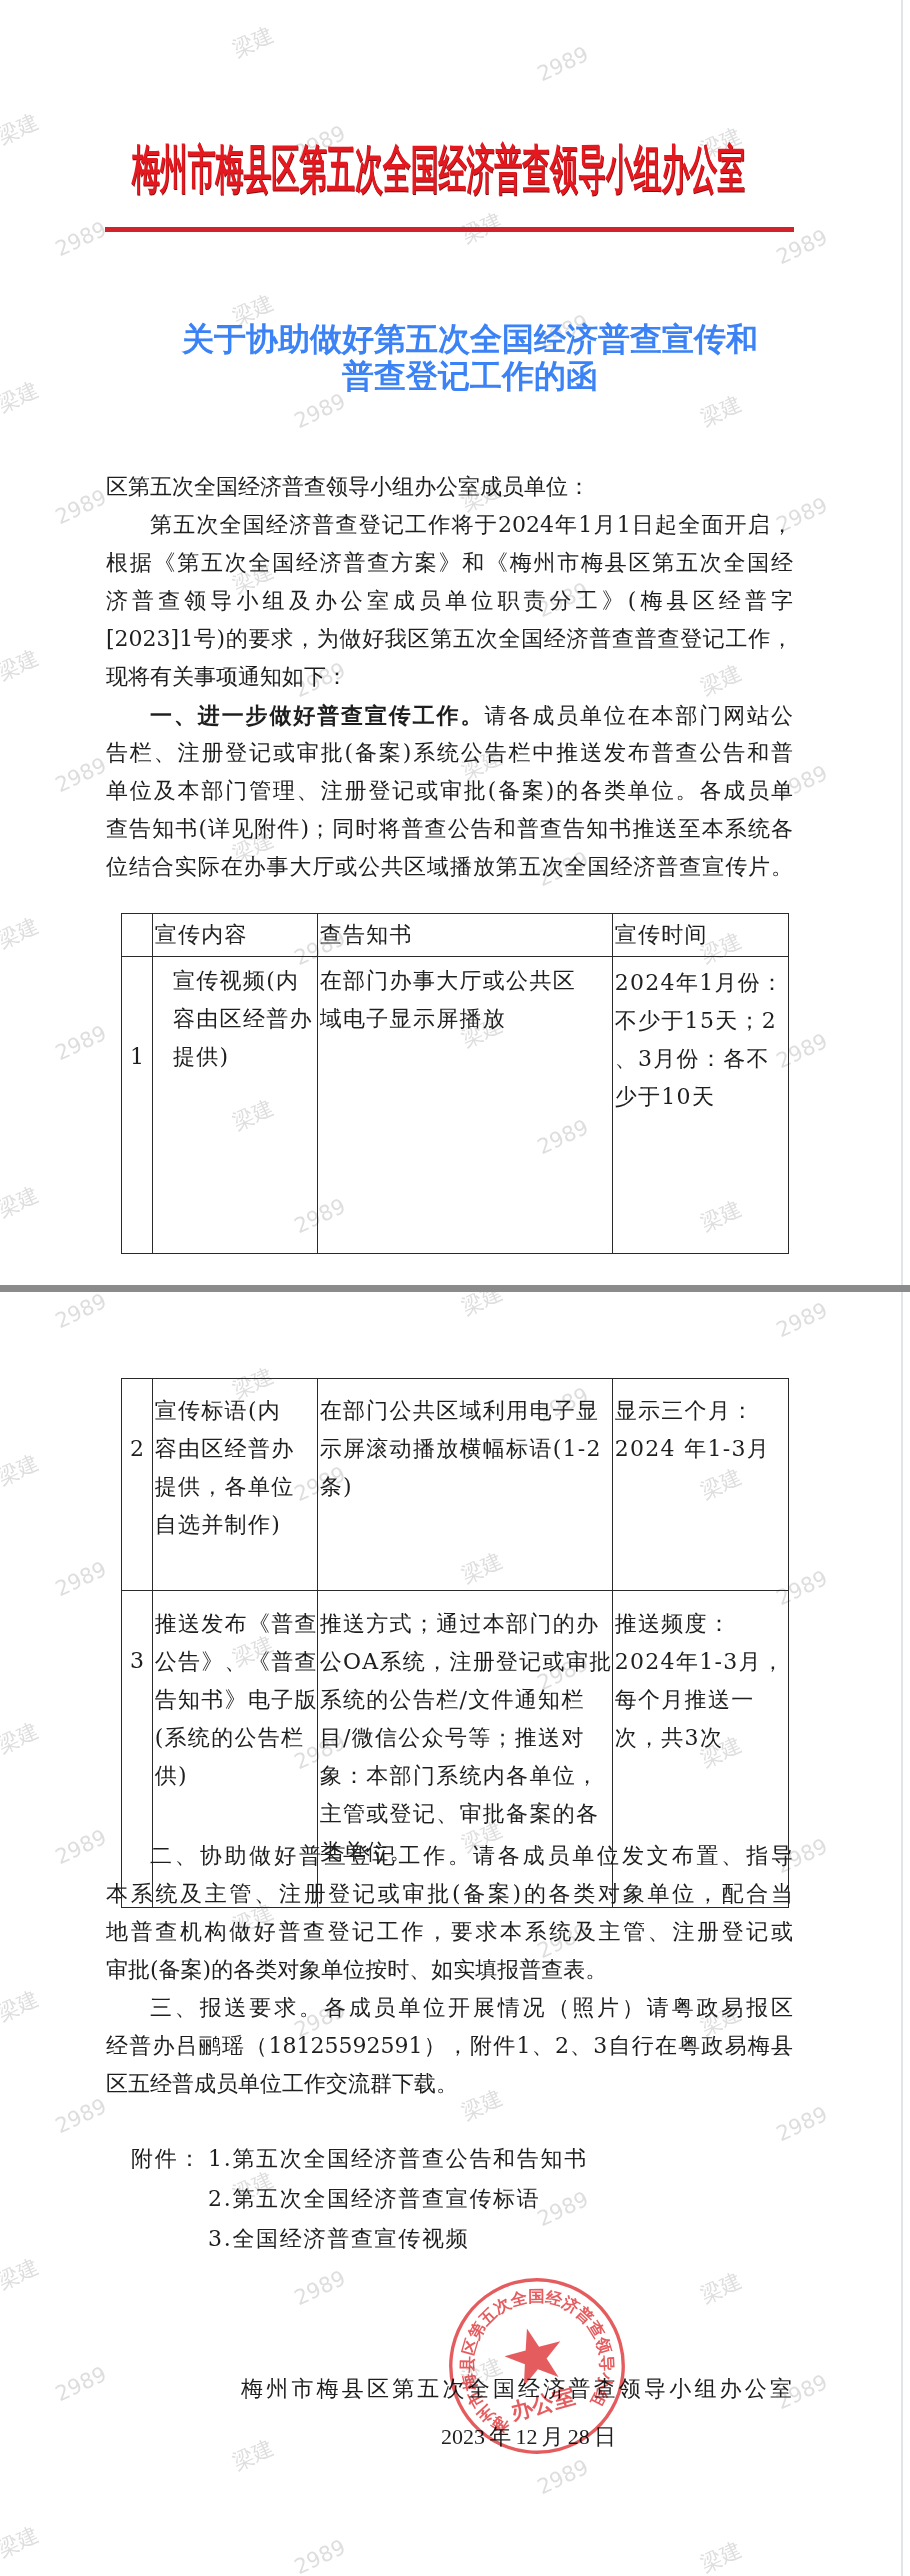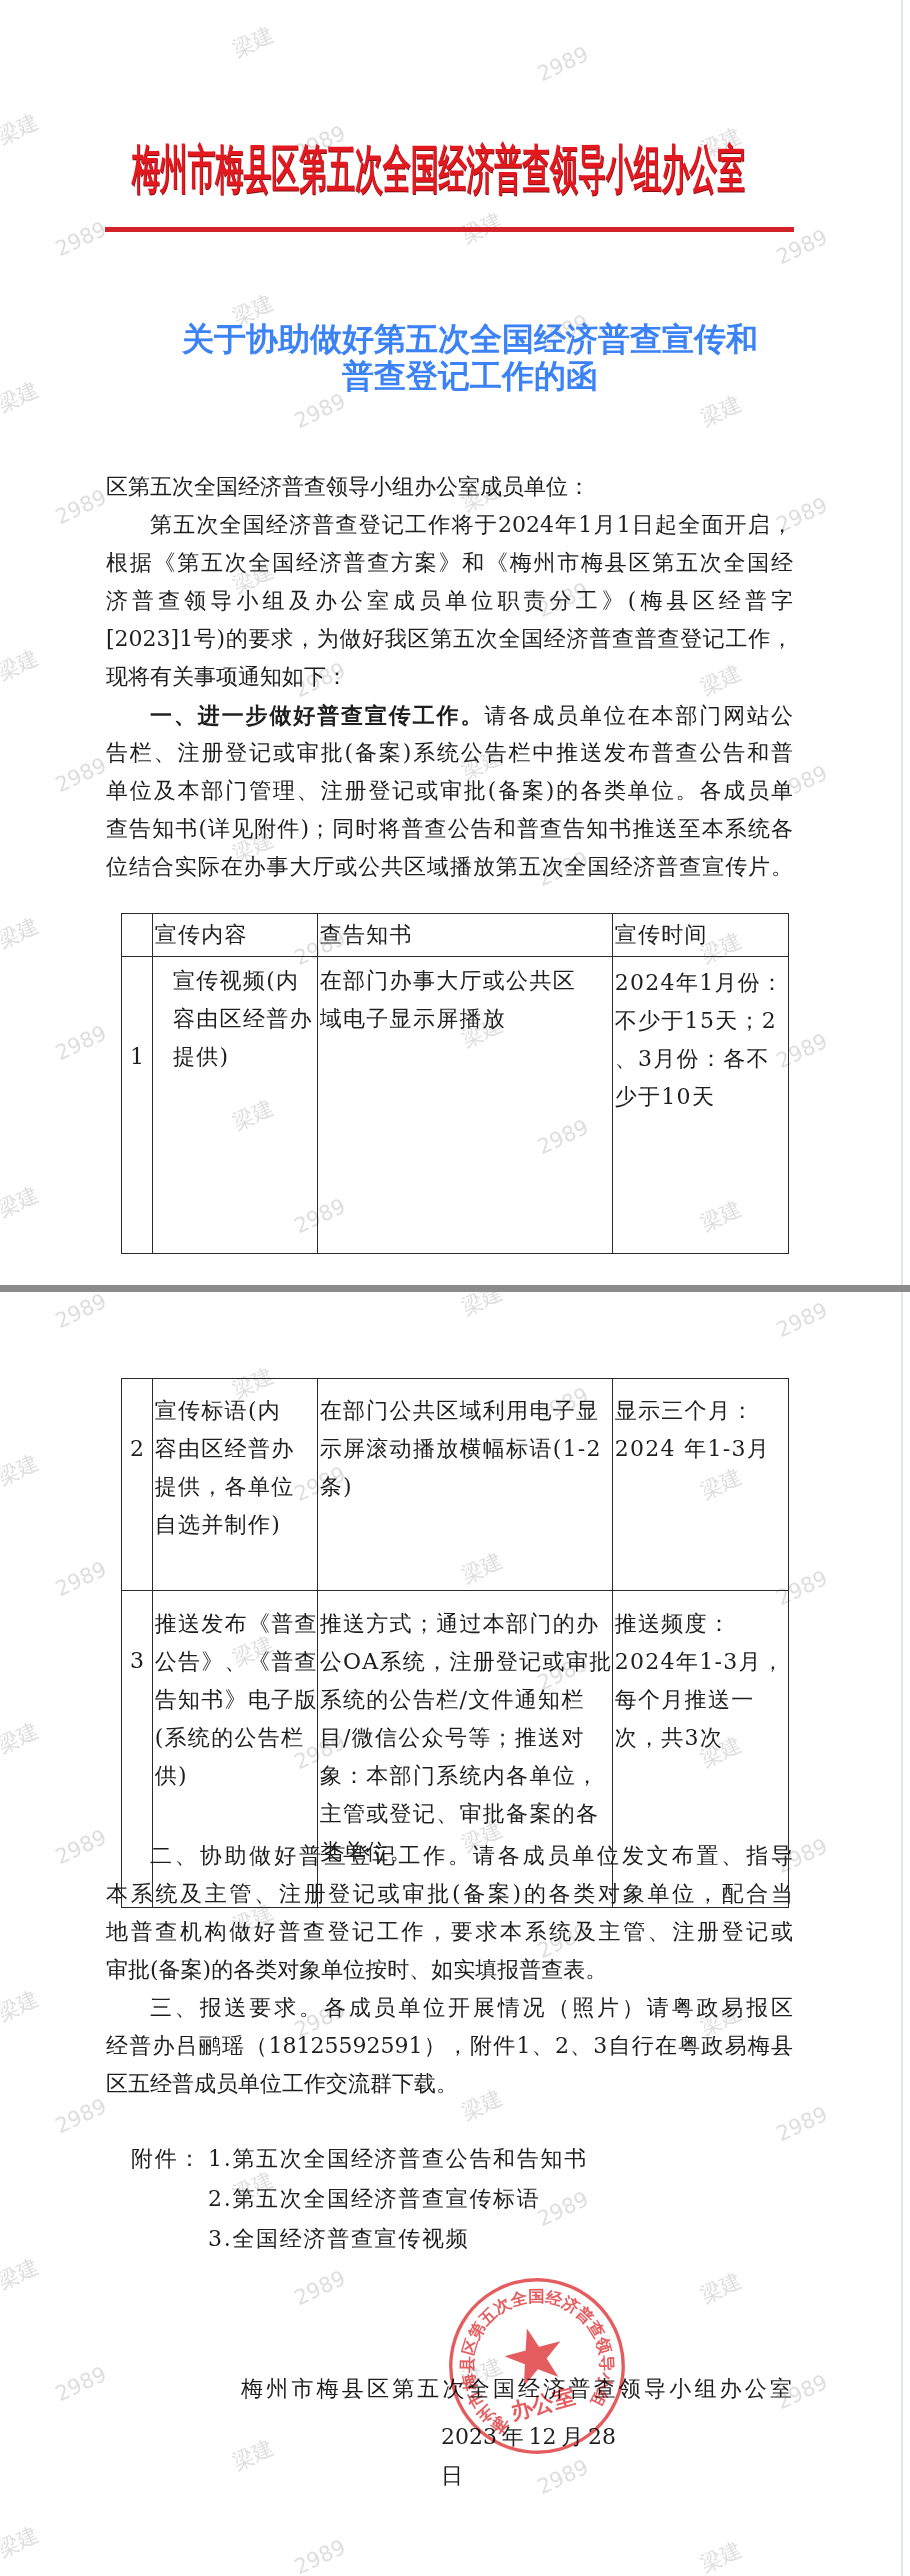--- a/index.html
+++ b/index.html
@@ -47,21 +47,21 @@
   .tbl td.mid { vertical-align:middle; }
   .tbl td.center { text-align:center; padding:0; }
   .cl { white-space:nowrap; letter-spacing:1.3px; height:38px; }
   .tbl td.no { text-align:center; padding-left:0; }
 
   .attach { left:131px; top:2139px; font-size:22px; line-height:40px; display:flex; letter-spacing:1.7px; }
   .attach-label { width:77px; white-space:nowrap; }
   .attach-item { white-space:nowrap; }
 
   .sig-org { left:241px; top:2369px; width:551px; font-size:22px; line-height:39px; text-align:justify; text-align-last:justify; }
-  .sig-date { left:441px; top:2417px; width:175px; font-size:22px; line-height:39px; text-align:justify; text-align-last:justify; }
+  .sig-date { left:441px; top:2417px; width:175px; font-size:22px; line-height:39px; text-align:justify; text-align-last:justify;font-family:Liberation Serif, serif; }
 
   .seal { position:absolute; left:444px; top:2273px; width:186px; height:186px; z-index:3; opacity:0.82; mix-blend-mode:multiply; }
 </style>
 </head>
 <body>
 
 <div id="canvas">
 
   <div class="page" style="top:0;height:1285px;"></div>
   <div class="page-sep"></div>

